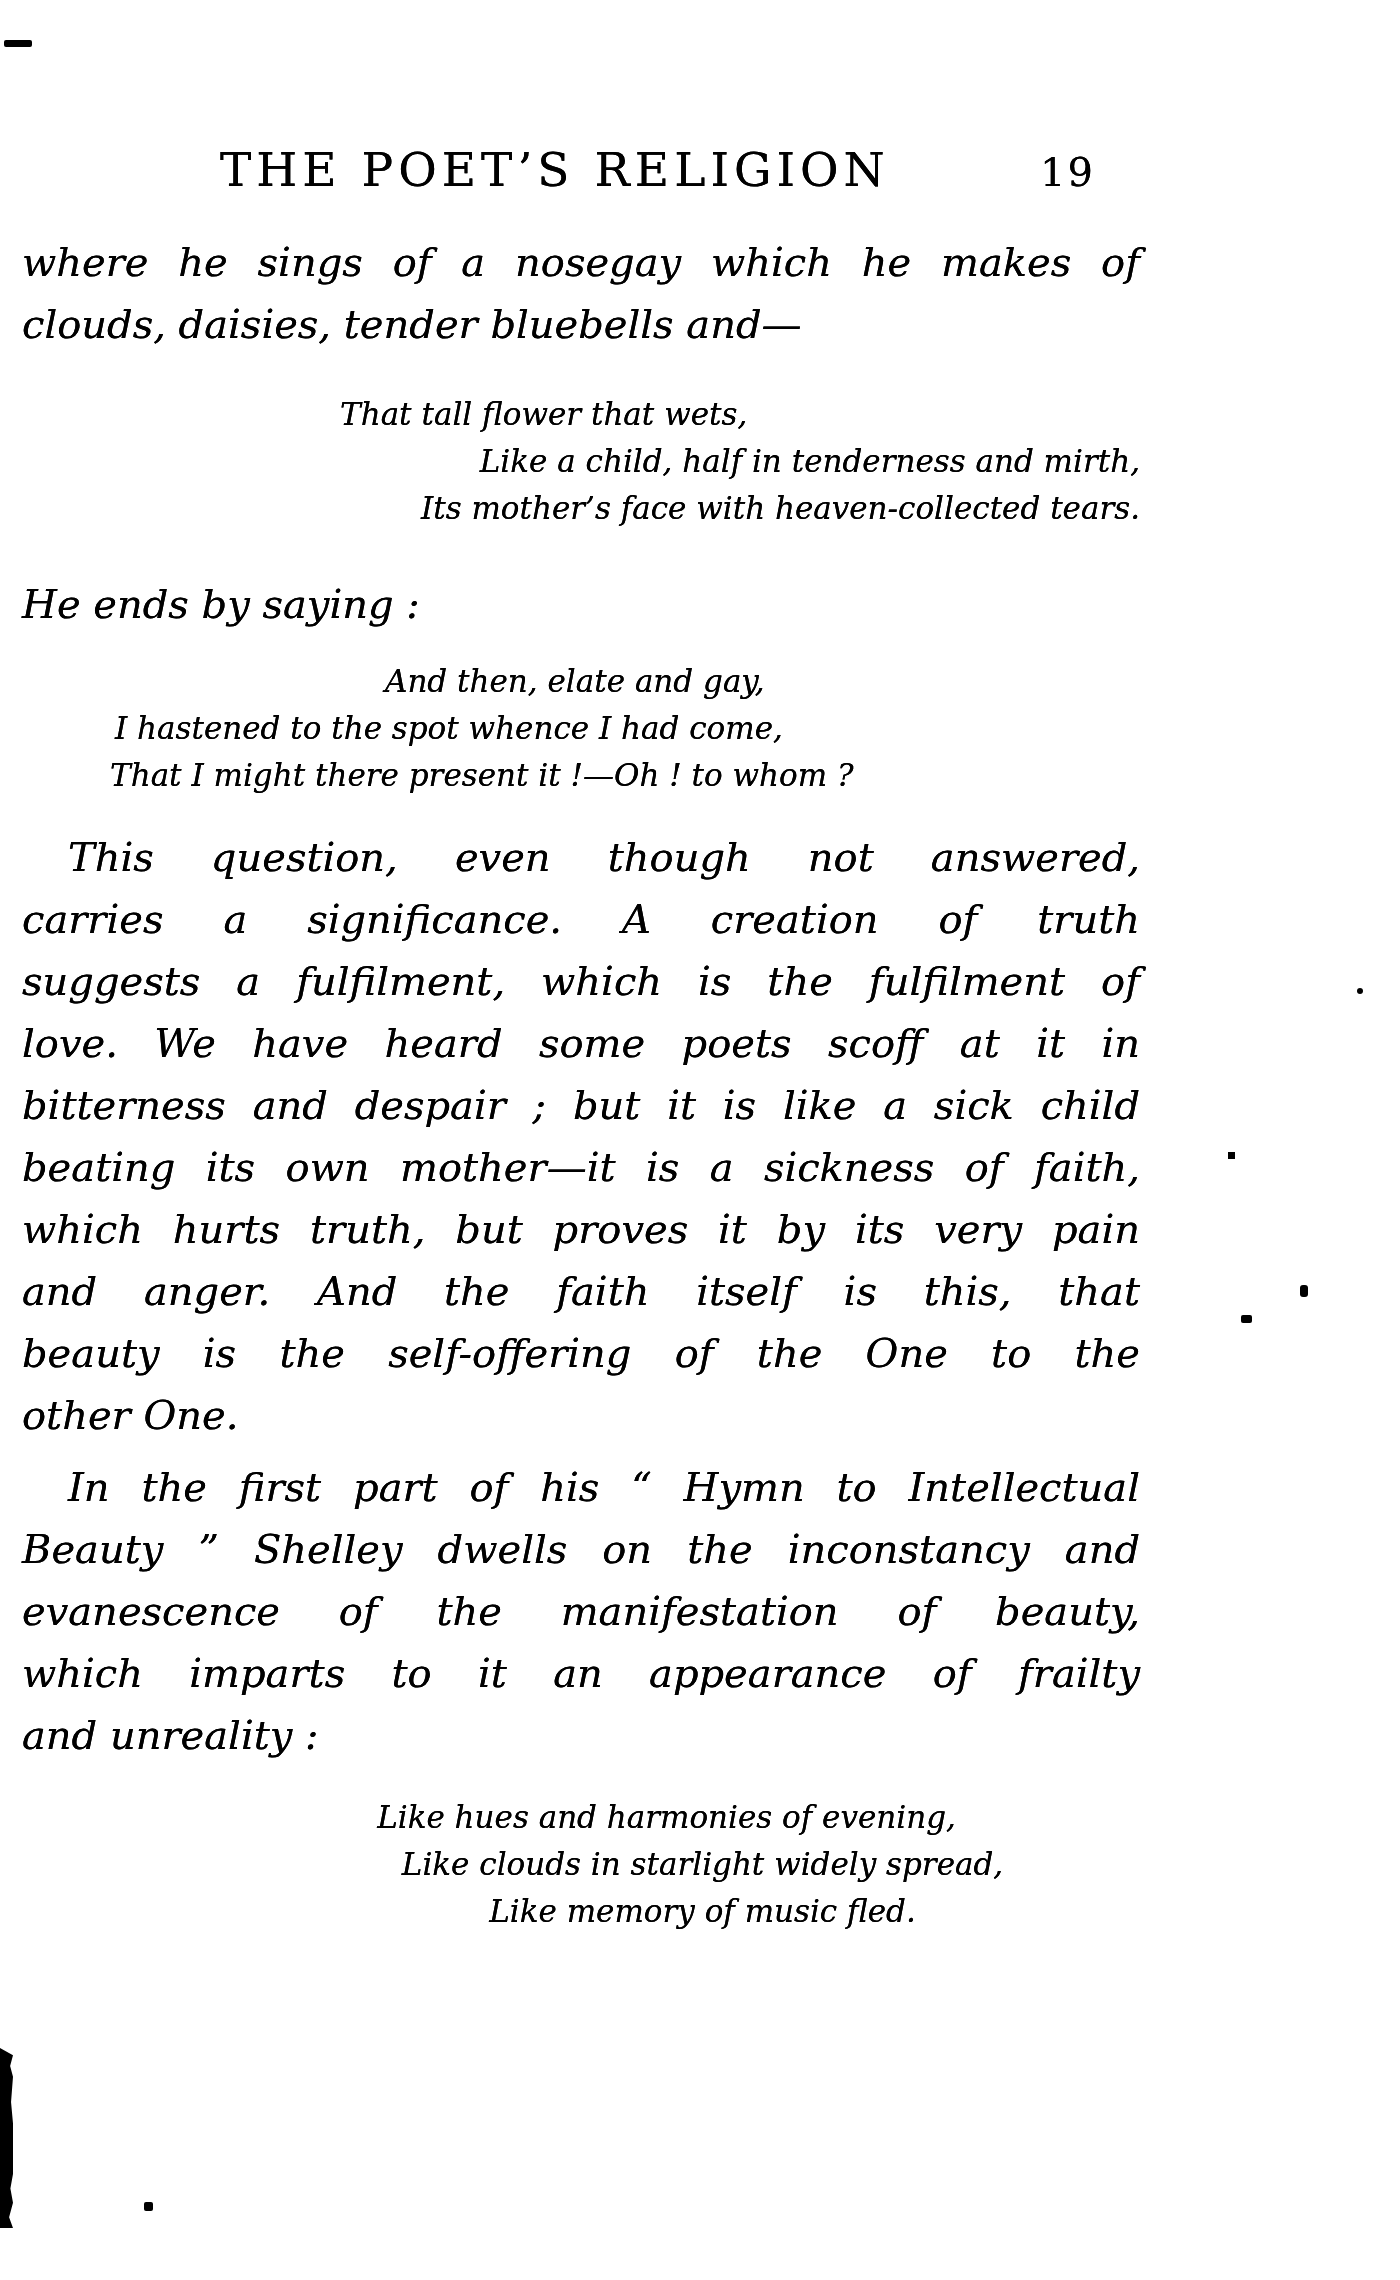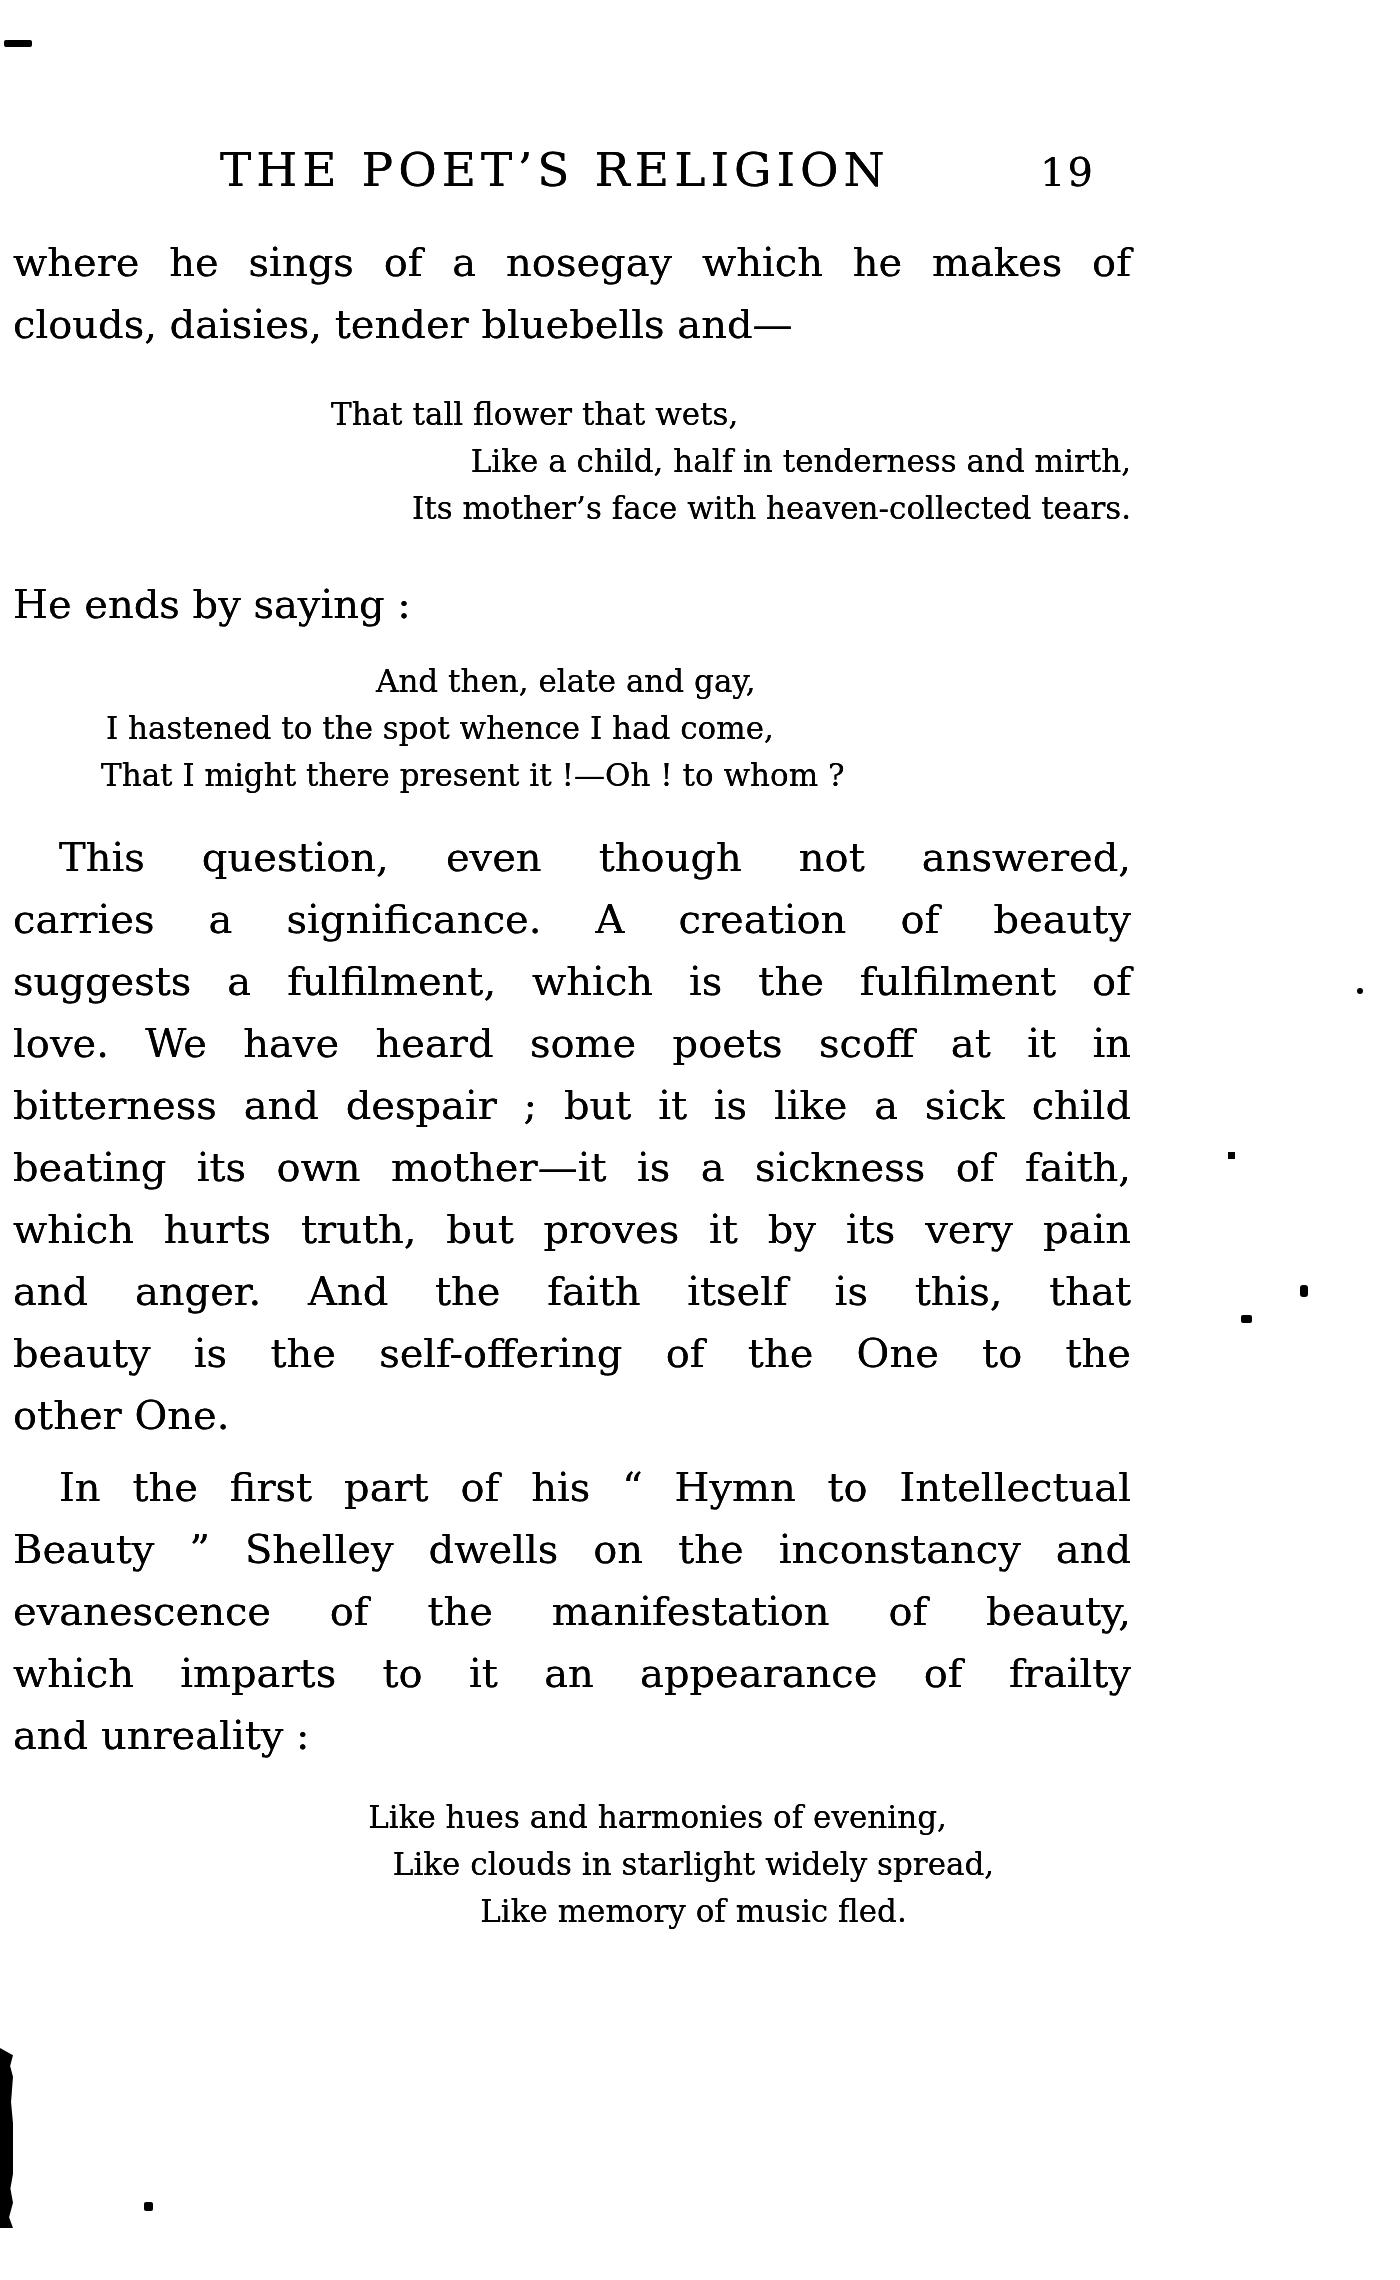--- a/index.html
+++ b/index.html
@@ -35,25 +35,26 @@
     left: 1018px;
     top: 2px;
     font-size: 40px;
     line-height: 50px;
     letter-spacing: 2px;
     text-shadow: 0 0 0.5px #000;
   }
   
   .block {
     position: absolute;
-    left: 13px;
+    left: 22px;
     width: 1118px;
     font-size: 40px;
     line-height: 62px;
     text-shadow: 0 0 0.5px #000;
+    font-style: italic;
   }
   .verse {
     font-size: 31px;
     line-height: 47px;
   }
   .line { min-height: 1em; }
   .justified .line { text-align: justify; text-align-last: justify; }
   .justified .line:last-child { text-align-last: left; }
 
   .para-opening  { top: 231px; }
@@ -114,21 +115,21 @@
     </div>
 
   <div class="block verse verse-elate">
       <div class="line">And then, elate and gay,</div>
       <div class="line">I hastened to the spot whence I had come,</div>
       <div class="line">That I might there present it !—Oh ! to whom ?</div>
     </div>
 
   <div class="block para-question justified">
       <div class="line">This question, even though not answered,</div>
-      <div class="line">carries a significance. A creation of beauty</div>
+      <div class="line">carries a significance. A creation of truth</div>
       <div class="line">suggests a fulfilment, which is the fulfilment of</div>
       <div class="line">love. We have heard some poets scoff at it in</div>
       <div class="line">bitterness and despair ; but it is like a sick child</div>
       <div class="line">beating its own mother—it is a sickness of faith,</div>
       <div class="line">which hurts truth, but proves it by its very pain</div>
       <div class="line">and anger. And the faith itself is this, that</div>
       <div class="line">beauty is the self-offering of the One to the</div>
       <div class="line">other One.</div>
     </div>
 

